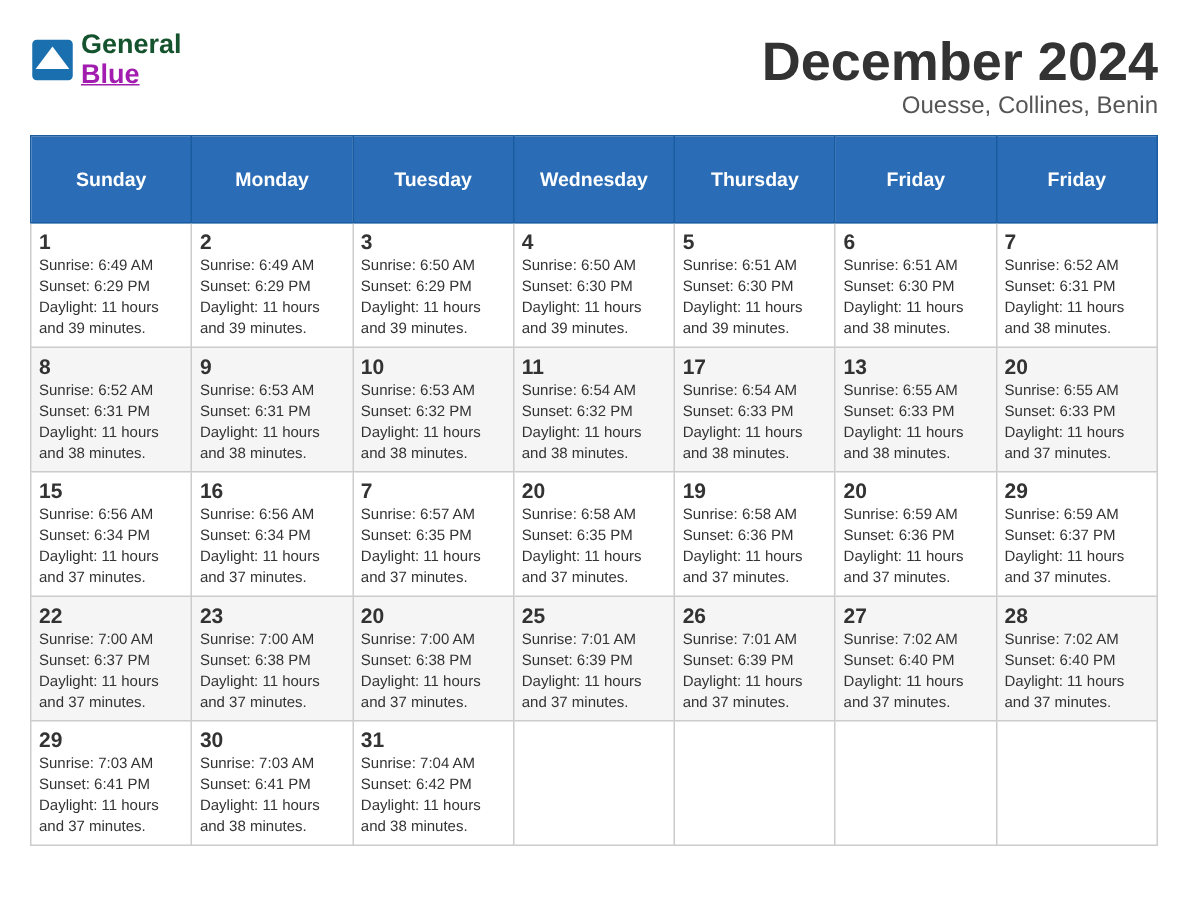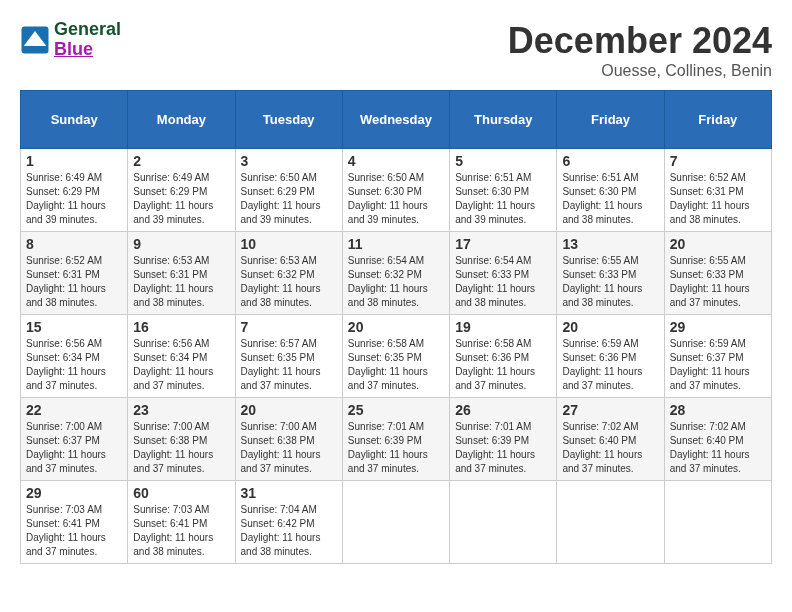--- a/index.html
+++ b/index.html
@@ -239,21 +239,21 @@
         <span class="day-number">28</span>
         <span class="day-info">Sunrise: 7:02 AM<br>Sunset: 6:40 PM<br>Daylight: 11 hours and 37 minutes.</span>
       </td>
       </tr>
       <tr>
         <td>
         <span class="day-number">29</span>
         <span class="day-info">Sunrise: 7:03 AM<br>Sunset: 6:41 PM<br>Daylight: 11 hours and 37 minutes.</span>
       </td>
         <td>
-        <span class="day-number">60</span>
+        <span class="day-number">30</span>
         <span class="day-info">Sunrise: 7:03 AM<br>Sunset: 6:41 PM<br>Daylight: 11 hours and 38 minutes.</span>
       </td>
         <td>
         <span class="day-number">31</span>
         <span class="day-info">Sunrise: 7:04 AM<br>Sunset: 6:42 PM<br>Daylight: 11 hours and 38 minutes.</span>
       </td>
         <td class="empty-cell"></td>
         <td class="empty-cell"></td>
         <td class="empty-cell"></td>
         <td class="empty-cell"></td>

